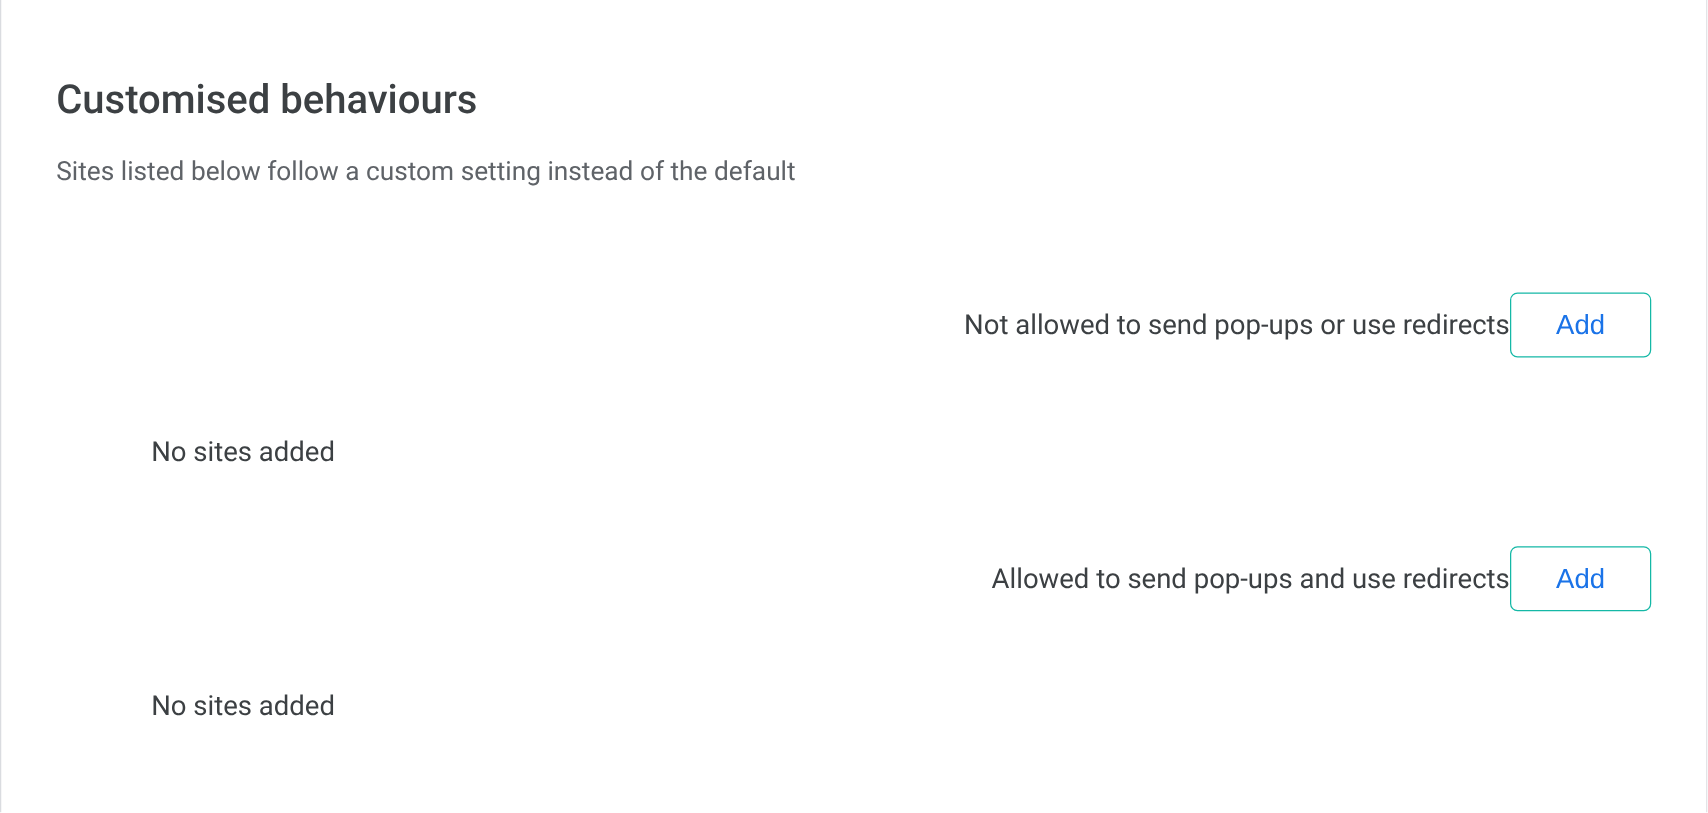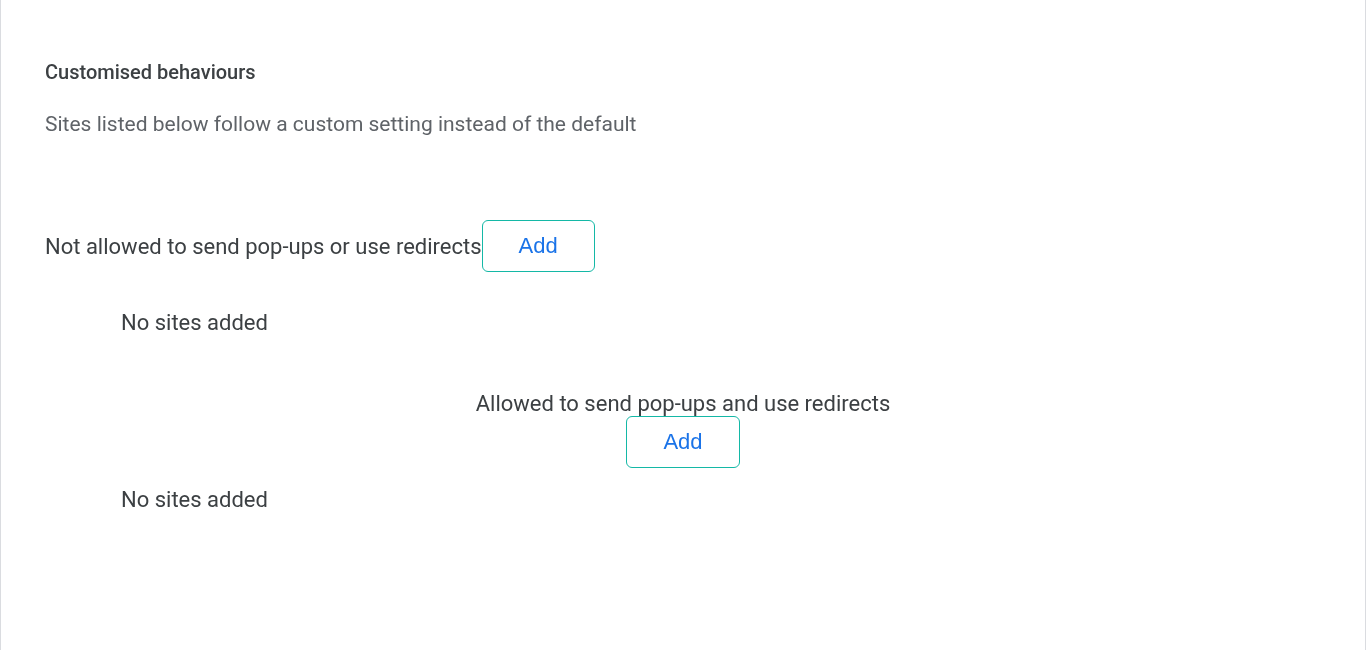--- a/index.html
+++ b/index.html
@@ -18,42 +18,41 @@
       position: relative;
       margin: 0;
       width: 1366px;
       height: 650px;
       background: #ffffff;
       border-left: 1px solid #dadce0;
       border-right: 1px solid #dadce0;
       padding: 0;
     }
     .section-title {
-      font-size: 20px;
+      font-size: 32px;
       font-weight: 500;
       color: #3c4043;
       padding: 60px 44px 0 44px;
     }
     .section-subtitle {
       font-size: 21px;
       font-weight: 400;
       color: #5f6368;
       padding: 28px 44px 0 44px;
     }
     .row {
       display: flex;
       align-items: center;
-      justify-content: flex-start;
+      justify-content: flex-end;
       padding: 0 44px;
       margin-top: 78px;
       height: 64px;
     }
     .row + .row-empty + .row {
       margin-top: 56px;
-      flex-direction: column;
     }
     .row-label {
       font-size: 22px;
       font-weight: 400;
       color: #3c4043;
     }
     .add-button {
       font-size: 22px;
       font-weight: 500;
       color: #1a73e8;
@@ -62,21 +61,21 @@
       border-radius: 6px;
       padding: 14px 36px;
       cursor: pointer;
       line-height: 1;
     }
     .row-empty {
       font-size: 22px;
       font-weight: 400;
       color: #3c4043;
       padding: 0 44px 0 120px;
-      margin-top: 32px;
+      margin-top: 58px;
     }
   </style>
 </head>
 <body>
 
 <div class="card">
 
   <h2 class="section-title">Customised behaviours</h2>
 
   <p class="section-subtitle">Sites listed below follow a custom setting instead of the default</p>

